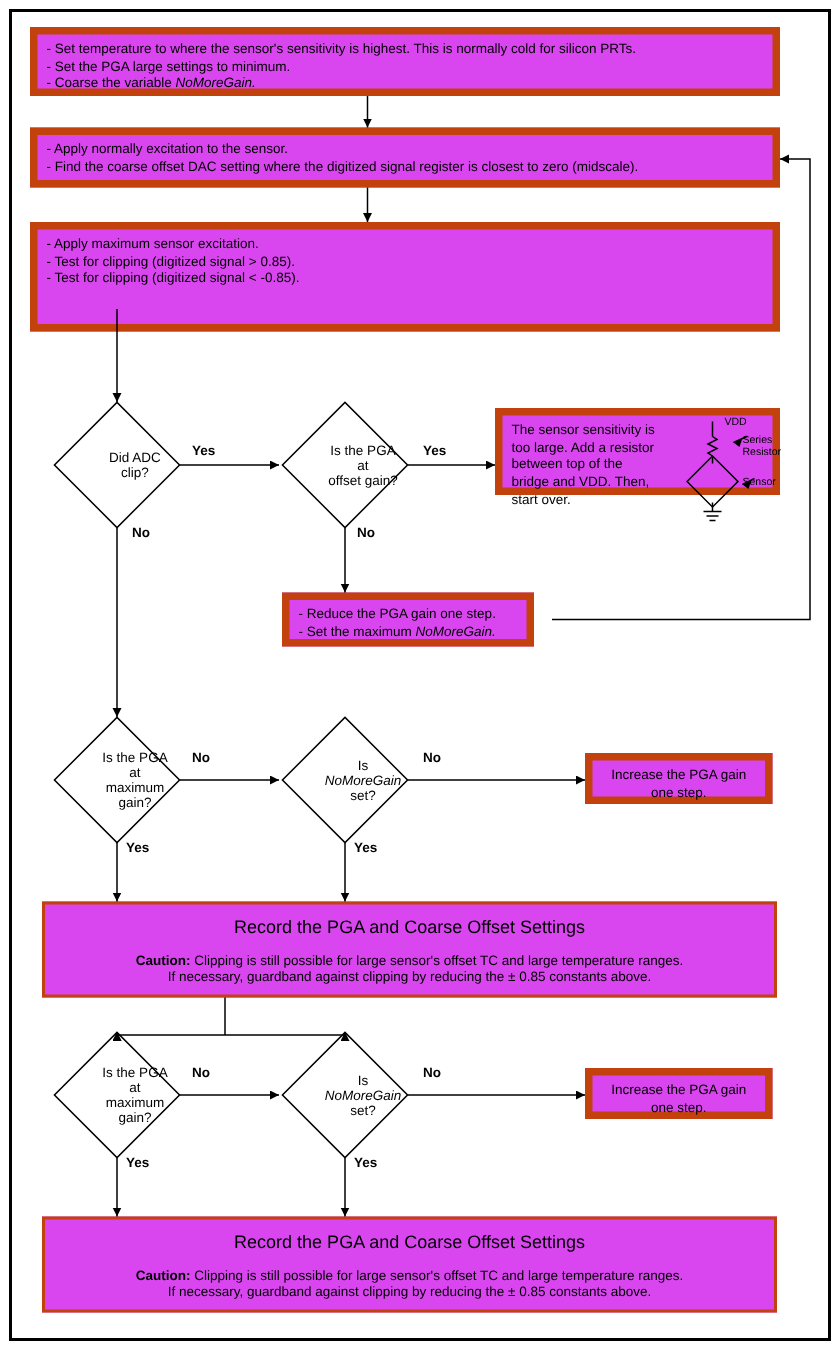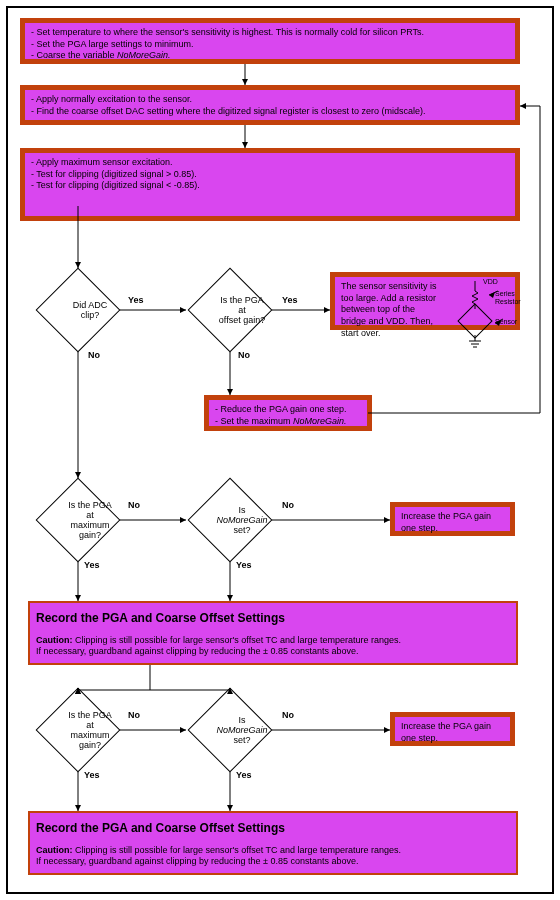--- a/index.html
+++ b/index.html
@@ -1,22 +1,22 @@
 <!DOCTYPE html>
 <html><head>
 <meta charset="utf-8">
 <style>
   *{box-sizing:border-box;margin:0;padding:0}
   body{background:#fff;font-family:Arial,Helvetica,sans-serif;font-size:9px;color:#000;width:560px;height:900px;position:relative}
   .frame{position:absolute;border:2px solid #000}
   .box{position:absolute;border:5px solid #c2410c;background:#d946ef;padding:4px 6px;line-height:1.3}
   .box .line{white-space:nowrap}
   .em{font-style:italic}
-  .bold{font-weight:bold;text-align:left}
-  .ctr{}
+  .bold{font-weight:normal;text-align:center}
+  .ctr{text-align:center}
   .diamond{position:absolute}
   .diamond .shape{width:100%;height:100%;border:1px solid #000;transform:rotate(45deg);background:#fff}
   .diamond .label{position:absolute;top:0;left:12px;width:100%;height:100%;display:flex;align-items:center;justify-content:flex-start;text-align:center;padding:0 4px}
   .txt{position:absolute;font-size:9px}
   svg.conn{position:absolute;top:0;left:0;width:560px;height:900px;pointer-events:none}
   .arr{stroke:#000;stroke-width:1;fill:none}
   .ah{fill:#000}
   .svgbox{position:absolute}
 </style>
 </head>
@@ -74,21 +74,21 @@
     <line x1="46" y1="16" x2="55" y2="12" class="arr"></line>
     <path d="M52 44 l6 -3 l-2 6 z" class="ah"></path>
     <line x1="52" y1="44" x2="60" y2="40" class="arr"></line>
   </svg>
   <div class="txt" style="left:148px;top:0px;font-size:7px">VDD</div>
   <div class="txt" style="left:160px;top:12px;font-size:7px">Series</div>
   <div class="txt" style="left:160px;top:20px;font-size:7px">Resistor</div>
   <div class="txt" style="left:160px;top:40px;font-size:7px">Sensor</div>
 </div>
 
-<div class="box" style="left:204px;top:395px;width:168px;height:36px">
+<div class="box" style="left:188px;top:395px;width:168px;height:36px">
   <div class="line"><span>- Reduce the PGA gain one step.</span></div>
   <div class="line"><span>- Set the maximum </span><span class="em">NoMoreGain.</span></div>
 </div>
 
 <div class="diamond" style="left:48px;top:490px;width:60px;height:60px">
   <div class="shape"></div>
   <div class="label">
       <span><span>Is the PGA at</span><br><span>maximum gain?</span></span>
     </div>
 </div>

